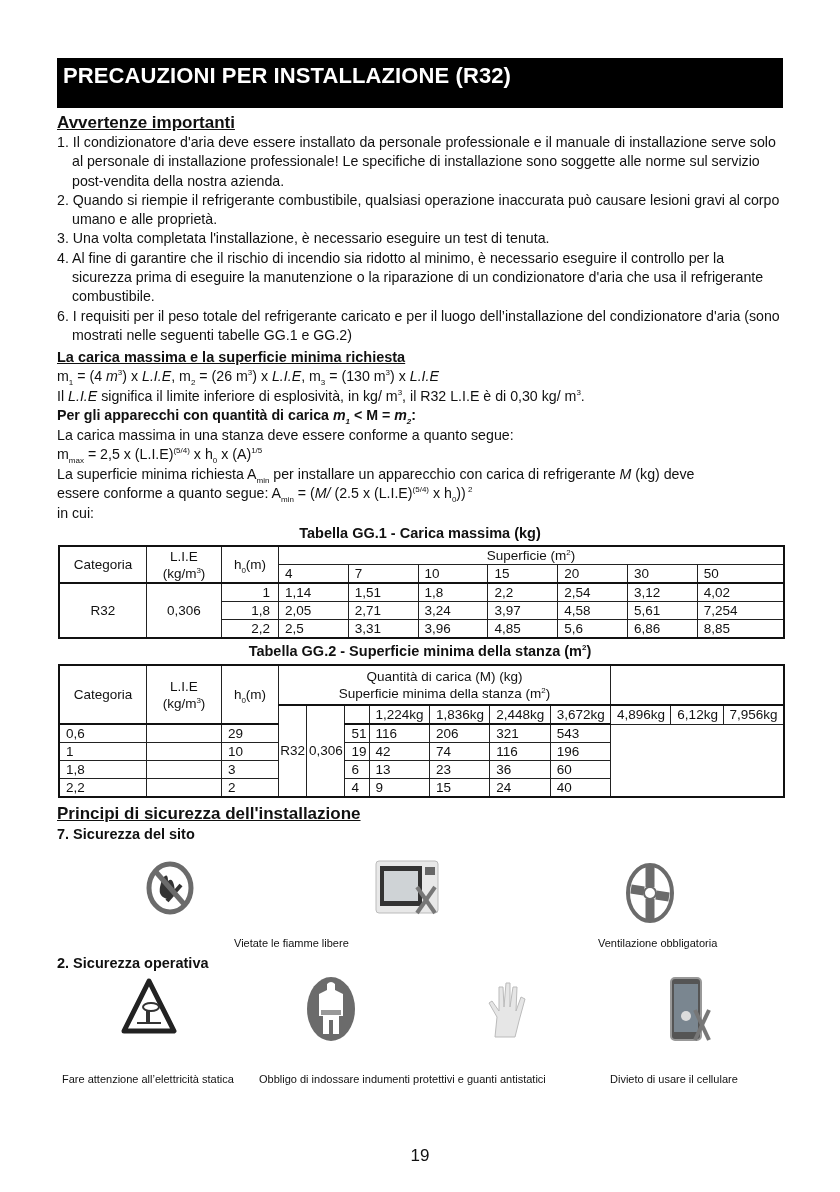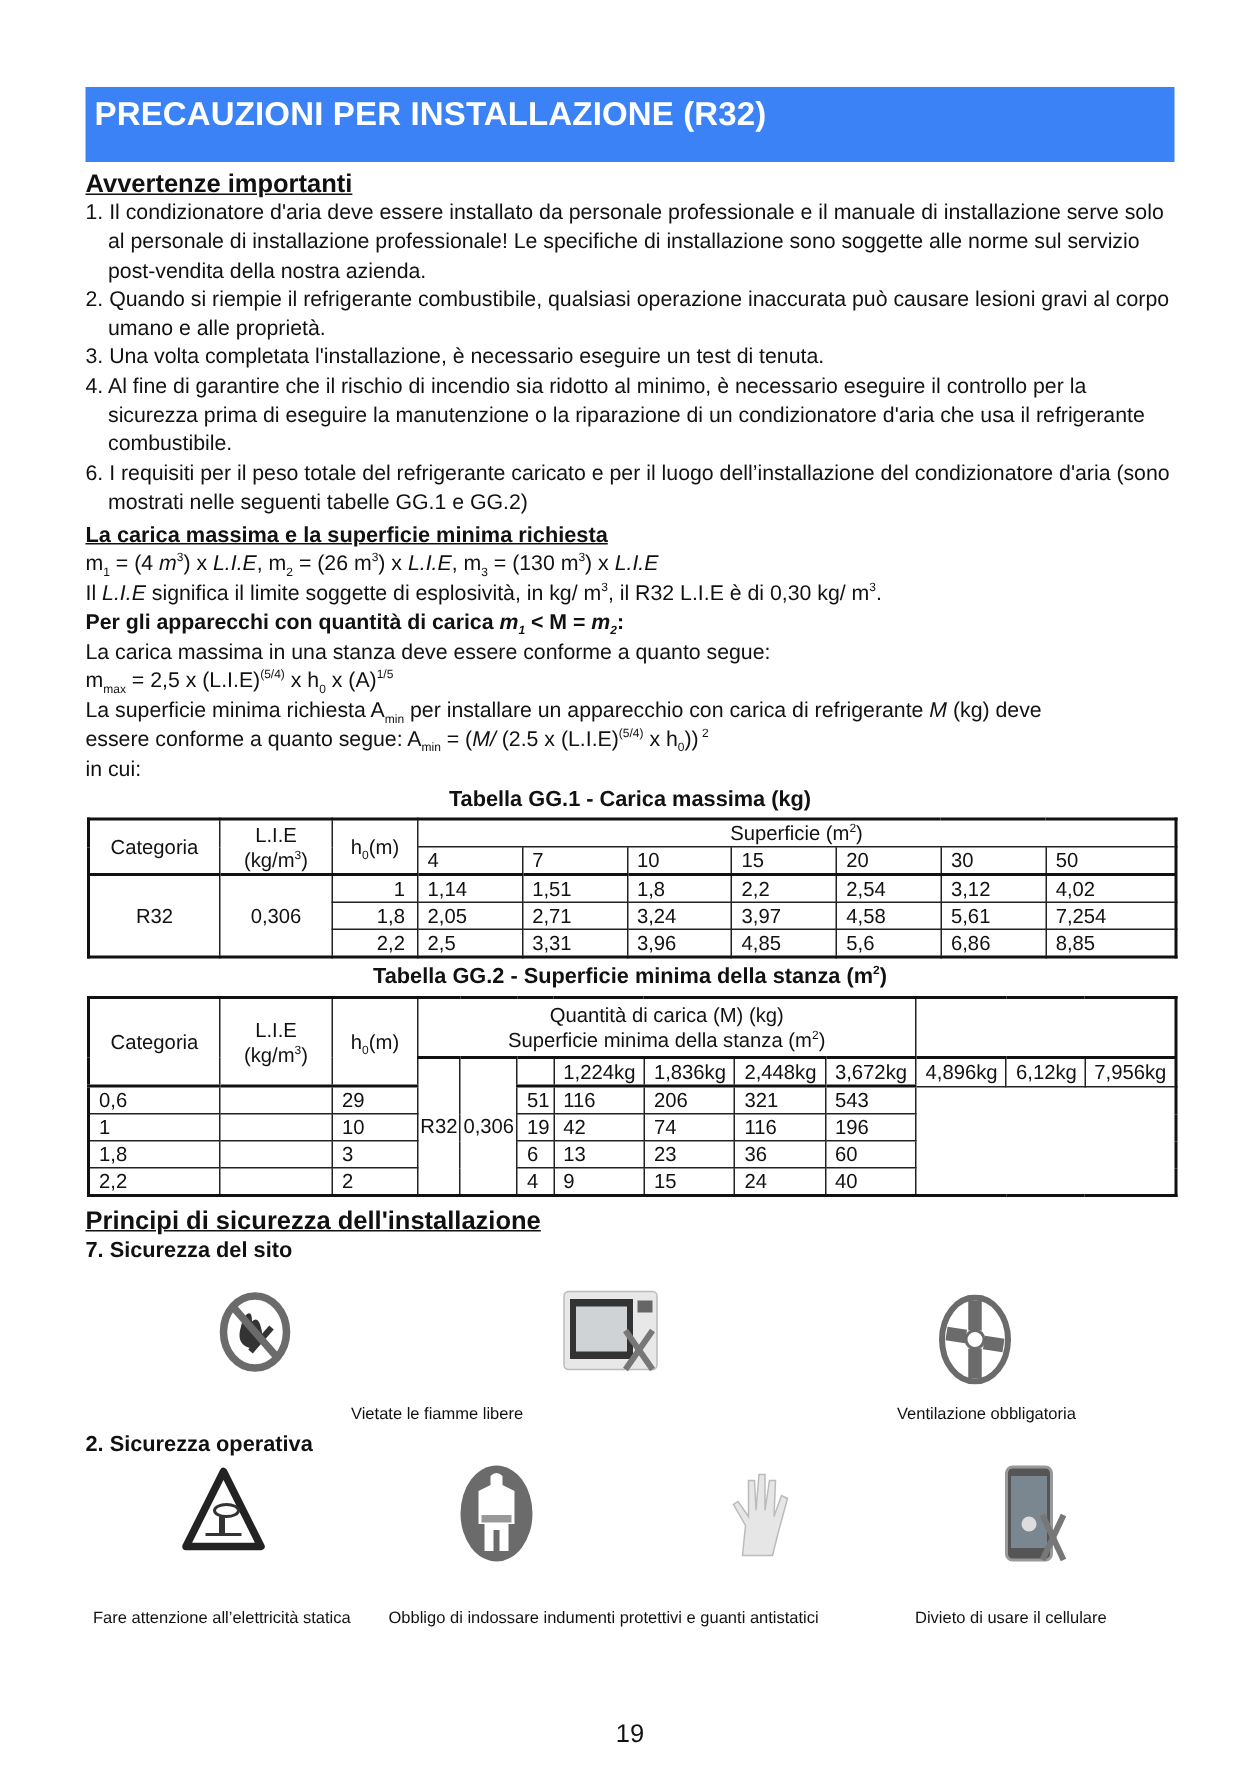--- a/index.html
+++ b/index.html
@@ -1,19 +1,19 @@
 <!DOCTYPE html>
 <html><head>
 <meta charset="utf-8">
 <style>
   html, body { margin:0; padding:0; background:#fff; }
   body { width:840px; height:1192px; position:relative; overflow:hidden;
          font-family:"Liberation Sans", sans-serif; color:#111; }
   .page { position:absolute; left:57px; top:58px; width:726px; }
-  .title-bar { background:#3b82f6; color:#fff; font-weight:bold; font-size:22px;
+  .title-bar { background:#000000; color:#fff; font-weight:bold; font-size:22px;
                height:50px; line-height:36px; padding-left:6px; letter-spacing:0.1px; }
   .h-underline { font-weight:bold; text-decoration:underline; font-size:17px; margin-top:4px; line-height:21px; }
   .h-underline.small { font-size:14.5px; line-height:19px; margin-top:3px; }
   ol.warn { list-style:none; margin:0; padding:0; font-size:14.2px; line-height:19.3px; }
   ol.warn li { padding-left:15px; text-indent:-15px; }
   .line { font-size:14.2px; line-height:19.5px; white-space:nowrap; }
   .bold { font-weight:bold; }
   sup, sub { font-size:8px; line-height:0; }
   .caption { text-align:center; font-weight:bold; font-size:14.5px; line-height:19px; }
   table { border-collapse:collapse; width:727px; font-size:13.5px; margin-left:1px; }
@@ -40,21 +40,21 @@
     <li>3. Una volta completata l'installazione, è necessario eseguire un test di tenuta.</li>
     <li>4. Al fine di garantire che il rischio di incendio sia ridotto al minimo, è necessario eseguire il controllo per la sicurezza prima di eseguire la manutenzione o la riparazione di un condizionatore d'aria che usa il refrigerante combustibile.</li>
     <li>6. I requisiti per il peso totale del refrigerante caricato e per il luogo dell’installazione del condizionatore d'aria (sono mostrati nelle seguenti tabelle GG.1 e GG.2)</li>
   </ol>
 
   <div class="h-underline small">La carica massima e la superficie minima richiesta</div>
 
   <div class="line">
     m<sub>1</sub> = (4 <i>m</i><sup>3</sup>) x <i>L.I.E</i>, m<sub>2</sub> = (26 m<sup>3</sup>) x <i>L.I.E</i>, m<sub>3</sub> = (130 m<sup>3</sup>) x <i>L.I.E</i>
   </div>
-  <div class="line"><span>Il </span><i>L.I.E</i><span> significa il limite soggette di esplosività, in kg/ m</span><sup>3</sup><span>, il R32 L.I.E è di 0,30   kg/ m</span><sup>3</sup>.</div>
+  <div class="line"><span>Il </span><i>L.I.E</i><span> significa il limite inferiore di esplosività, in kg/ m</span><sup>3</sup><span>, il R32 L.I.E è di 0,30   kg/ m</span><sup>3</sup>.</div>
   <div class="line bold"><span>Per gli apparecchi con quantità di carica </span><i>m<sub>1</sub></i><span> &lt; M = </span><i>m<sub>2</sub></i>:</div>
   <div class="line">La carica massima in una stanza deve essere conforme a quanto segue:</div>
   <div class="line">m<sub>max</sub><span> = 2,5 x (L.I.E)</span><sup>(5/4)</sup><span> x h</span><sub>0</sub><span> x (A)</span><sup>1/5</sup></div>
   <div class="line"><span>La superficie minima richiesta A</span><sub>min</sub><span> per installare un apparecchio con carica di refrigerante </span><i>M</i><span> (kg) deve</span></div>
   <div class="line"><span>essere conforme a quanto segue: A</span><sub>min</sub><span> = (</span><i>M/</i><span> (2.5 x (L.I.E)</span><sup>(5/4)</sup><span> x h</span><sub>0</sub><span>))</span><sup> 2</sup></div>
   <div class="line">in cui:</div>
 
   <div class="caption" style="margin-top:1px;">Tabella GG.1 - Carica massima (kg)</div>
   <table class="t1" style="margin-top:2px;">
     <tbody>

